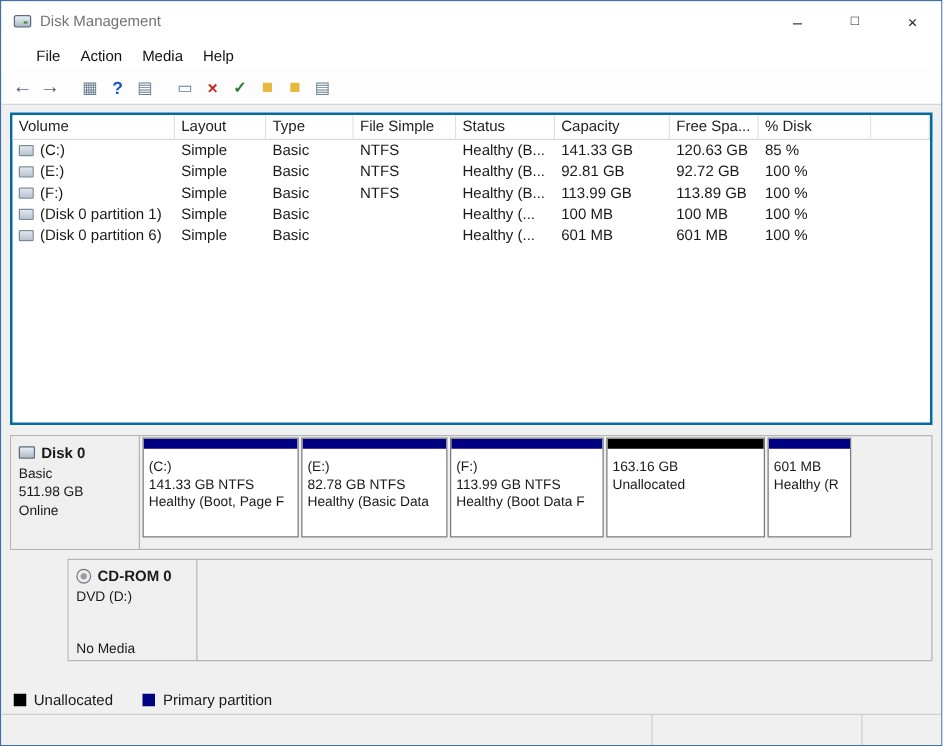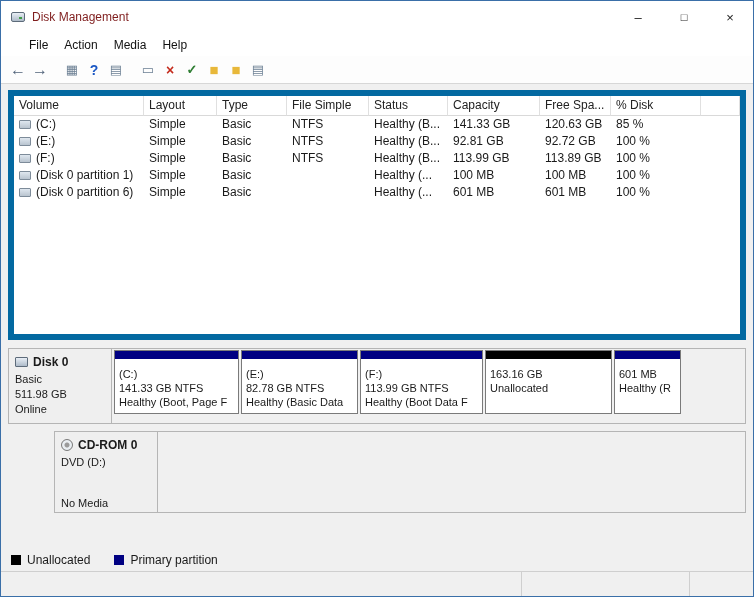--- a/index.html
+++ b/index.html
@@ -15,53 +15,53 @@
     border:1px solid #3a6fa8;
     display:flex; flex-direction:column;
     background:#fff;
     overflow:hidden;
   }
   
   .titlebar { height:32px; display:flex; align-items:center; background:#fff; flex:0 0 auto; }
   .app-icon { width:16px; height:16px; margin:0 6px 0 9px; display:flex; align-items:center; justify-content:center; }
   .app-icon .drive { width:14px; height:10px; border:1px solid #5d6b7a; border-radius:2px; background:linear-gradient(#e8eef5,#aebbc9); position:relative; }
   .app-icon .drive::after { content:""; position:absolute; right:2px; bottom:2px; width:3px; height:2px; background:#3f9c46; }
-  .title-text { font-size:12px; color:#7f1d1d; }
+  .title-text { font-size:12px; color:#737373; }
   .win-controls { margin-left:auto; display:flex; height:100%; }
   .win-btn { width:46px; height:100%; display:flex; align-items:center; justify-content:center; font-size:13px; color:#222; }
   .win-btn.max { font-size:11px; }
   
   .menubar { height:23px; display:flex; align-items:center; background:#fff; padding-left:20px; flex:0 0 auto; }
   .menu-item { padding:3px 8px; color:#111; }
   
   .toolbar { height:28px; display:flex; align-items:center; background:#fdfdfd; border-bottom:1px solid #d7d7d7; padding-left:6px; flex:0 0 auto; }
   .tb { width:22px; height:22px; display:flex; align-items:center; justify-content:center; font-size:13px; color:#6b7f93; }
   .tb.arrow { font-size:16px; color:#51637a; font-weight:bold; }
   .tb.blue { color:#1a57c4; font-weight:bold; font-size:14px; }
   .tb.red { color:#c42b1c; font-weight:bold; font-size:14px; }
   .tb.green { color:#2e7d32; font-weight:bold; }
   .tb.yellow { color:#e8b83a; font-size:15px; }
   .tb-sep { width:10px; }
   
   .client { flex:1 1 auto; background:#f0f0f0; padding:6px 7px 0 7px; overflow:hidden; }
   
-  .listview { background:#fff; border:6px solid #0369a1; height:250px; overflow:hidden; }
+  .listview { background:#fff; border:2px solid #0369a1; height:250px; overflow:hidden; }
   .lv-grid { display:grid; grid-template-columns:130px 73px 70px 82px 79px 92px 71px 90px 1fr; }
   .lv-header .cell {
     height:20px; line-height:19px; padding-left:5px;
     border-right:1px solid #e0e0e0; border-bottom:1px solid #d9d9d9;
     background:#fff; color:#222; overflow:hidden; white-space:nowrap;
   }
   .lv-row .cell { height:17px; line-height:17px; padding-left:5px; overflow:hidden; white-space:nowrap; }
   .vol-cell { display:flex; align-items:center; }
   .vol-icon { flex:0 0 auto; width:12px; height:9px; border:1px solid #7d8b99; border-radius:1px; background:linear-gradient(#dfe7ef,#b9c4cf); margin-right:5px; }
   
   .graph { margin-top:8px; }
   .disk-row { display:flex; border:1px solid #b5b5b5; background:#f0f0f0; margin-bottom:7px; }
-  .disk-row.disk0 { height:76px; }
+  .disk-row.disk0 { height:92px; }
   .disk-row.cdrom { height:82px; margin-bottom:0;margin-left:46px; }
   .disk-label { flex:0 0 103px; border-right:1px solid #b5b5b5; background:#efefef; padding:6px 6px; }
   .disk-label .dname { font-weight:bold; display:flex; align-items:center; gap:5px; margin-bottom:3px; }
   .mini-drive { width:13px; height:10px; border:1px solid #5d6b7a; border-radius:1px; background:linear-gradient(#e8eef5,#aebbc9); }
   .mini-cd { width:12px; height:12px; border:1px solid #7b7b7b; border-radius:50%; background:radial-gradient(circle at 50% 50%, #9a9a9a 0 2px, #e9eef2 3px 5px, #c7ccd1 5px); }
   .disk-label .dline { font-size:11px; line-height:15px; }
   .disk-label .dstatus { font-size:11px; line-height:15px; }
   .no-media { margin-top:26px; }
   .parts { flex:1 1 auto; display:flex; gap:2px; padding:1px 2px 9px 2px; }
   .part { border:1px solid #7a7a7a; background:#fff; overflow:hidden; }

